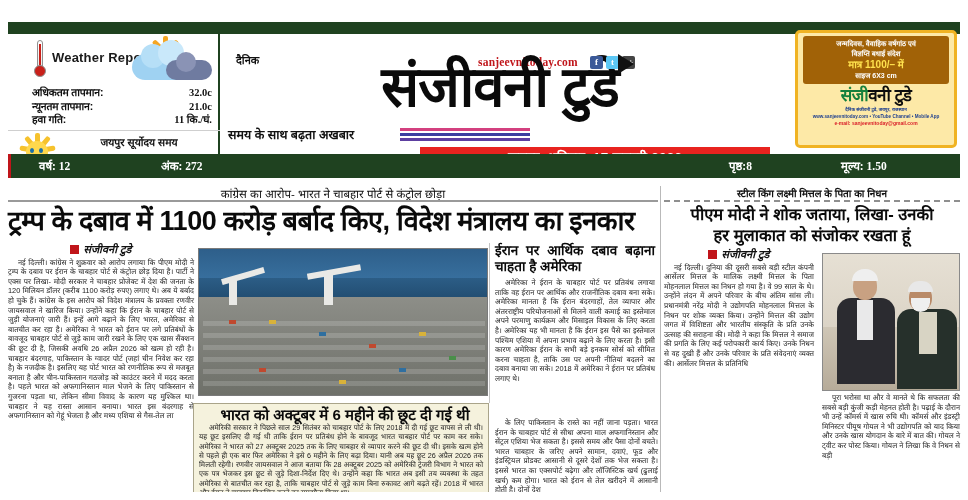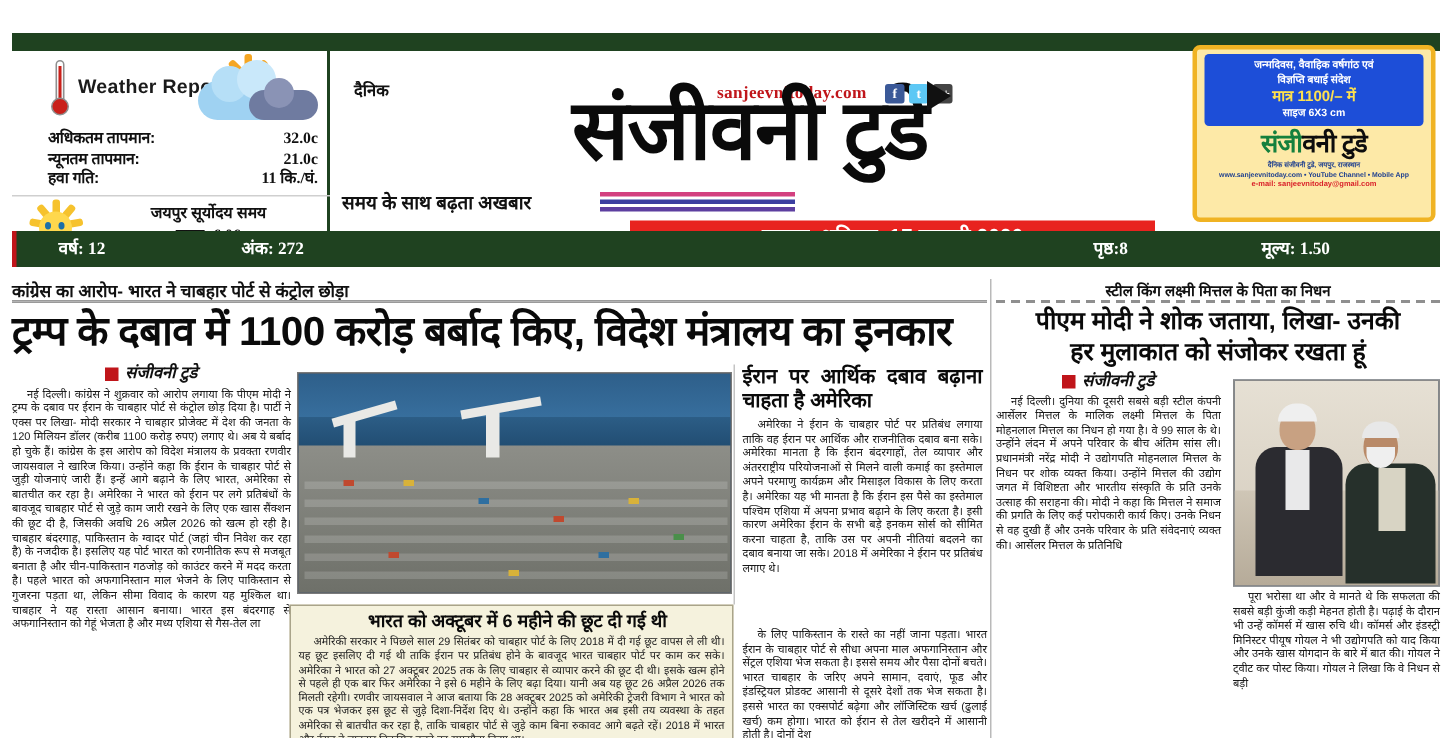--- a/index.html
+++ b/index.html
@@ -151,21 +151,21 @@
   .adbox {
     position:absolute; left:795px; top:30px; width:162px; height:118px;
     background:#fde9a7; border:3px solid #f0b323; border-radius:5px;
     overflow:hidden;
   }
   .ad-l1 {
     margin-top:4px; text-align:center; font-size:8.5px; font-weight:bold;
     color:#1e3f8f; line-height:11px;
   }
   .ad-red {
-    margin:3px 5px 0 5px; background:#1d4ed8; border-radius:3px; padding:3px 2px;
+    margin:3px 5px 0 5px; background:#a16207; border-radius:3px; padding:3px 2px;
     text-align:center; color:#fff; font-size:7px; font-weight:bold; line-height:9.5px;
   }
   .ad-price { color:#ffe14d; font-size:10px; font-weight:bold; line-height:13px; }
   .ad-size { color:#fff; font-size:7px; line-height:10px; }
   .ad-logo {
     text-align:center; font-size:17px; font-weight:bold; color:#0d0d0d;
     line-height:20px; margin-top:2px; letter-spacing:-0.5px;
   }
   .ad-logo .red { color:#15803d; }
   .ad-foot {
@@ -184,22 +184,22 @@
     font-size:11.5px; font-weight:bold;
   }
   .ib-year { left:28px; }
   .ib-issue { left:150px; }
   .ib-pages { left:718px; }
   .ib-price { left:830px; }
   .infobar .num { font-family:"Liberation Serif", serif; }
 
   
   .kicker-left {
-    position:absolute; left:8px; top:186px; width:650px; 
-    font-size:11.5px; font-weight:bold; color:#111;
+    position:absolute; left:8px; top:186px; width:650px; text-align:center;
+    font-size:11.5px; font-weight:normal; color:#111;
   }
   .kicker-right {
     position:absolute; left:664px; top:186px; width:296px; text-align:center;
     font-size:10px; font-weight:bold; color:#111;
   }
   .hrule-left {
     position:absolute; left:8px; top:200px; width:650px; height:2px;
     border-top:1px solid #9a9a9a; border-bottom:1px solid #9a9a9a;
   }
   .hrule-right {
@@ -314,21 +314,21 @@
   .photo-modi .p2-kurta {
     position:absolute; left:96px; top:58px; width:18px; height:42px; background:#d8d4c4;
   }
 
   
   .boxed {
     position:absolute; left:193px; top:403px; width:296px; height:96px;
     background:#f5f2dd; border:1px solid #a9a48a;
   }
   .boxed h3 {
-    font-size:12px; font-weight:bold; color:#0a0a0a; line-height:15px;
+    font-size:15px; font-weight:bold; color:#0a0a0a; line-height:15px;
     padding:3px 4px 1px 12px; text-align:center;
   }
   .boxed .bodytxt {
     font-size:7.2px; line-height:9.3px; color:#1a1a1a; text-align:justify;
     padding:0 5px;
   }
   .boxed .bodytxt p { text-indent:10px; }
 
   .bot-strip {
     position:absolute; left:8px; top:492px; width:952px; height:8px; background:#ffffff;

